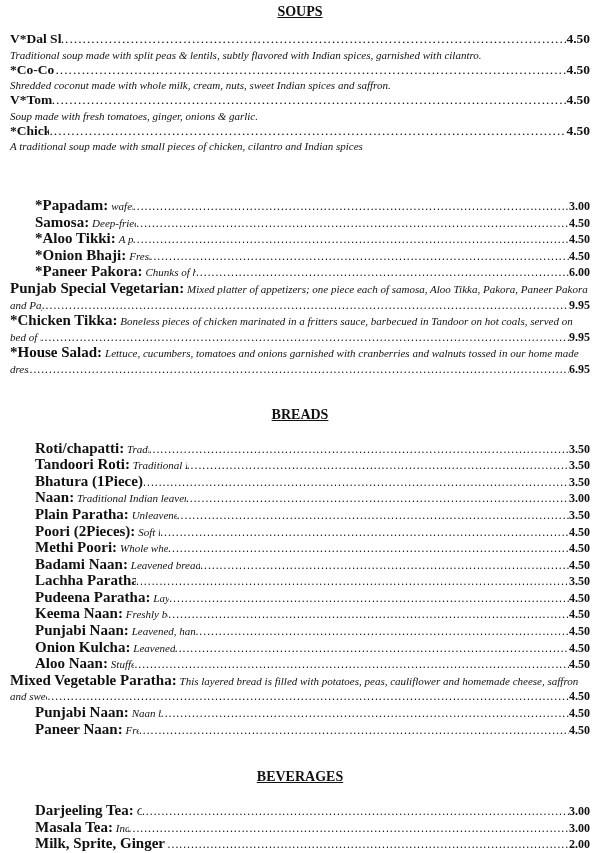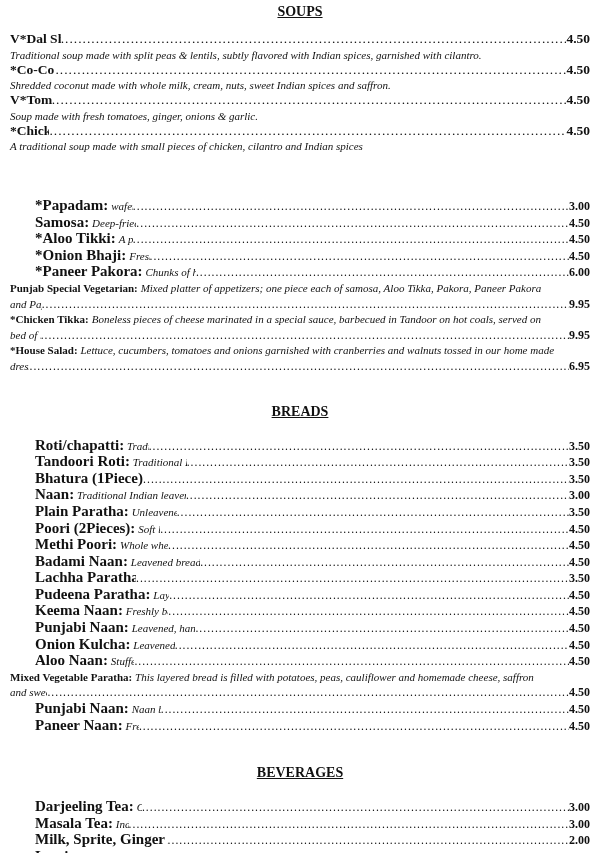--- a/index.html
+++ b/index.html
@@ -15,21 +15,21 @@
   .name { font-weight:bold; }
   .desc { font-style:italic; }
   
   .soups .row { font-size:13.5px; line-height:16.5px; }
   .soups .sdesc { font-size:11px; line-height:14px; font-style:italic; white-space:nowrap; }
   
   .menu .row { font-size:11.6px; line-height:15.6px; }
   .menu .row .name { font-size:15px;margin-left:25px; }
   .menu .row .price { font-size:12px; }
   .menu .wrap { font-size:11.6px; line-height:15.6px; }
-  .menu .wrap .name { font-size:11px; }
+  .menu .wrap .name { font-size:15px; }
   .menu .wrap .desc { font-size:11px; }
   .menu .row .desc { font-size:11px; }
   .menu .row2 .lead { font-style:italic; font-size:11px; }
   .gap-after-title { height:18px; }
   .sec-appetizer { margin-top:27px; }
   .sec-breads { margin-top:29px; }
   .sec-beverages { margin-top:31px; }
   .smallcap { font-size:9px; font-weight:normal; }
 </style>
 </head>
@@ -105,21 +105,21 @@
 
     <div>
       <div class="wrap"><span class="name">Punjab Special Vegetarian:</span> <span class="desc">Mixed platter of appetizers; one piece each of samosa, Aloo Tikka, Pakora, Paneer Pakora</span></div>
       <div class="row row2">
           <span class="lead">and Papadam</span>
           <span class="dots"></span>
           <span class="price">9.95</span>
         </div>
     </div>
     <div>
-      <div class="wrap"><span class="name">*Chicken Tikka:</span> <span class="desc">Boneless pieces of cheese marinated in a special sauce, barbecued in Tandoor on hot coals, served on</span></div>
+      <div class="wrap"><span class="name">*Chicken Tikka:</span> <span class="desc">Boneless pieces of chicken marinated in a fritters sauce, barbecued in Tandoor on hot coals, served on</span></div>
       <div class="row row2">
           <span class="lead">bed of lettuce</span>
           <span class="dots"></span>
           <span class="price">9.95</span>
         </div>
     </div>
     <div>
       <div class="wrap"><span class="name">*House Salad:</span> <span class="desc">Lettuce, cucumbers, tomatoes and onions garnished with cranberries and walnuts tossed in our home made</span></div>
       <div class="row row2">
           <span class="lead">dressing</span>

